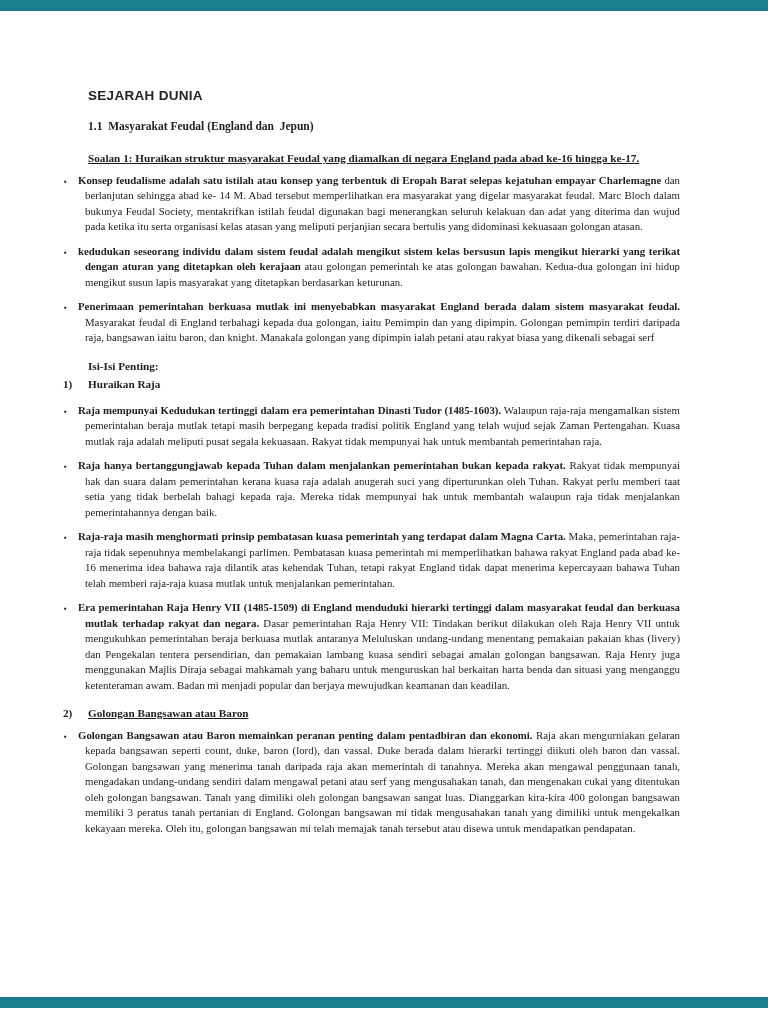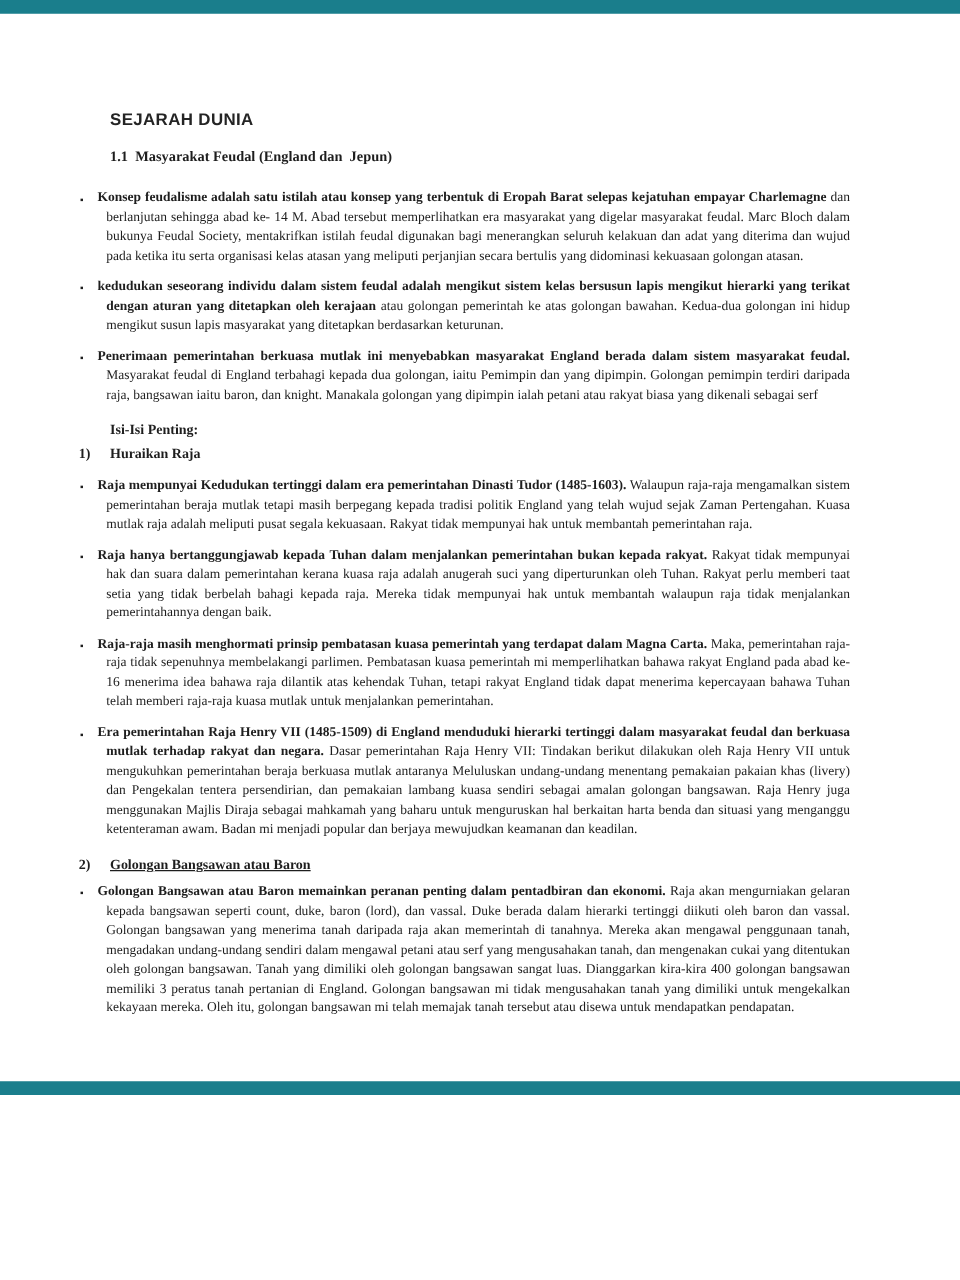--- a/index.html
+++ b/index.html
@@ -1,16 +1,16 @@
 <!DOCTYPE html>
 <html><head>
 <meta charset="utf-8">
 <style>
   html,body{margin:0;padding:0;background:#ffffff;}
-  .screen{position:relative;width:768px;height:876px;background:#ffffff;overflow:hidden;
+  .screen{position:relative;width:768px;height:1008px;background:#ffffff;overflow:hidden;
           font-family:"Liberation Serif",serif;color:#1e1e1e;}
   .bar{position:absolute;left:0;width:768px;height:11px;background:#1a7e8c;}
   .bar.top{top:0;}
   .bar.bottom{bottom:0;}
   .content{position:absolute;left:63px;top:88px;width:617px;font-size:10.8px;line-height:15.5px;}
   .doc-title{font-family:"Liberation Sans",sans-serif;font-weight:bold;font-size:13.5px;
              letter-spacing:.3px;margin:0 0 15px 25px;color:#242424;}
   .h11{font-weight:bold;font-size:11.5px;margin:0 0 17px 25px;white-space:pre-wrap;}
   .h111{font-weight:bold;font-size:11.5px;text-decoration:underline;margin:0 0 0 25px;white-space:pre-wrap;}
   .soalan{font-weight:bold;font-size:11.2px;text-decoration:underline;margin:0 0 0 25px;}
@@ -29,20 +29,21 @@
 
 <div class="screen">
   <div class="bar top"></div>
 
   <div class="content">
 
     <div class="doc-title">SEJARAH DUNIA</div>
 
     <div class="h11">1.1  Masyarakat Feudal (England dan  Jepun)</div>
 
+    <div class="soalan">Soalan 1: Huraikan struktur masyarakat Feudal yang diamalkan di negara England pada abad ke-16 hingga ke-17.</div>
 
     <p class="b"><span class="bm">▪</span><span class="lead">Konsep feudalisme adalah satu istilah atau konsep yang terbentuk di Eropah Barat selepas kejatuhan empayar Charlemagne</span><span> dan berlanjutan sehingga abad ke- 14 M. Abad tersebut memperlihatkan era masyarakat yang digelar masyarakat feudal. Marc Bloch dalam bukunya Feudal Society, mentakrifkan istilah feudal digunakan bagi menerangkan seluruh kelakuan dan adat yang diterima dan wujud pada ketika itu serta organisasi kelas atasan yang meliputi perjanjian secara bertulis yang didominasi kekuasaan golongan atasan.</span></p>
 
     <p class="b"><span class="bm">▪</span><span class="lead">kedudukan seseorang individu dalam sistem feudal adalah mengikut sistem kelas bersusun lapis mengikut hierarki yang terikat dengan aturan yang ditetapkan oleh kerajaan</span><span> atau golongan pemerintah ke atas golongan bawahan. Kedua-dua golongan ini hidup mengikut susun lapis masyarakat yang ditetapkan berdasarkan keturunan.</span></p>
 
     <p class="b"><span class="bm">▪</span><span class="lead">Penerimaan pemerintahan berkuasa mutlak ini menyebabkan masyarakat England berada dalam sistem masyarakat feudal.</span><span> Masyarakat feudal di England terbahagi kepada dua golongan, iaitu Pemimpin dan yang dipimpin. Golongan pemimpin terdiri daripada raja, bangsawan iaitu baron, dan knight. Manakala golongan yang dipimpin ialah petani atau rakyat biasa yang dikenali sebagai serf</span></p>
 
     <div class="isi">Isi-Isi Penting:</div>
 
     <p class="num"><span class="no">1)</span><span>Huraikan Raja</span></p>

